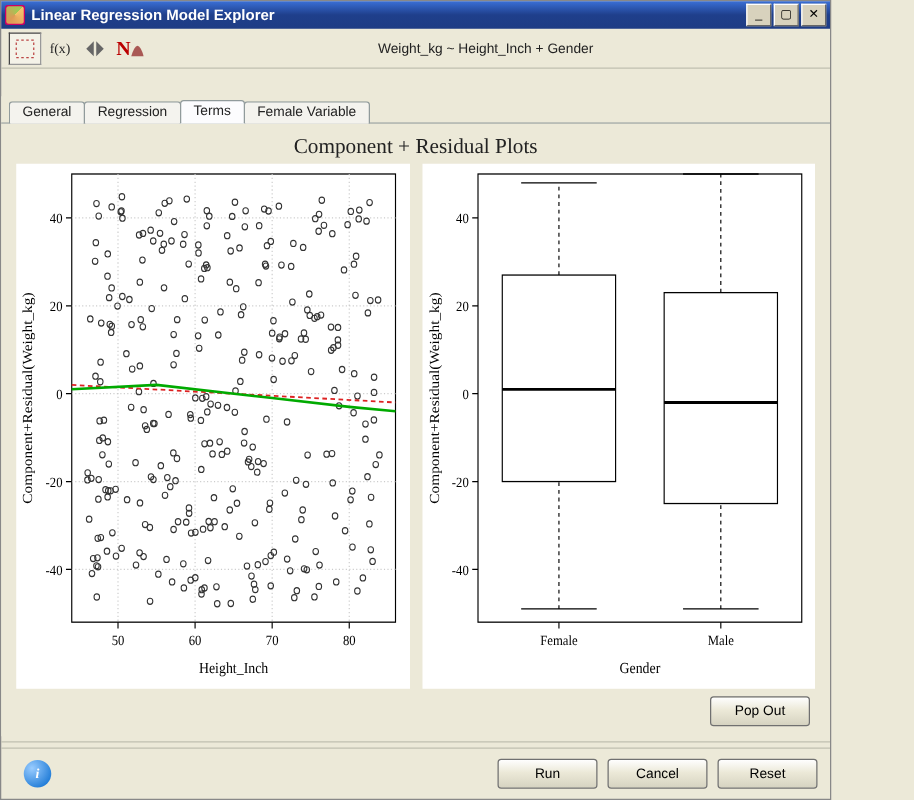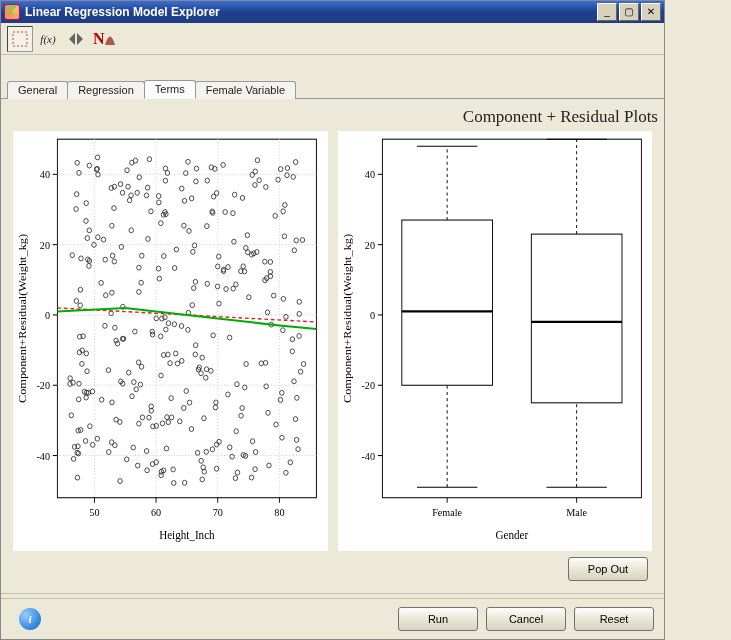--- a/index.html
+++ b/index.html
@@ -12,21 +12,21 @@
   .titlebar .controls { display:flex; gap:2px; }
   .titlebar .controls button { width:20px; height:18px; background:#d8d2bd; border:1px solid #fff; border-right-color:#666; border-bottom-color:#666; font-family:inherit; font-size:10px; line-height:1; padding:0; cursor:pointer; display:flex; align-items:center; justify-content:center;}
   .toolbar { height:32px; display:flex; align-items:center; padding:2px 6px; border-bottom:1px solid #c0c0b0; }
   .tbtn { width:26px; height:26px; margin-right:2px; display:flex; align-items:center; justify-content:center; border:1px solid transparent; }
   .tbtn.active { border:1px inset #999; background:#f4f2e8; }
   .formula { flex:1; text-align:center; font-size:11px; color:#222; }
   .tabs { display:flex; padding:2px 6px 0 6px; border-bottom:1px solid #919b9c; background:#ece9d8; align-items:flex-end; height:22px;margin-top:22px;}
   .tab { padding:2px 10px 3px 10px; border:1px solid #919b9c; border-bottom:none; background:#f4f3ee; margin-right:-1px; border-radius:3px 3px 0 0; font-size:11px; cursor:pointer; position:relative; top:1px;}
   .tab.active { background:#fcfcfe; border-bottom:1px solid #fcfcfe; top:1px; z-index:2;text-align:right;}
   .content { flex:1; background:#ece9d8; padding:6px; display:flex; flex-direction:column; }
-  .page-title { text-align:right; font-family:Georgia,serif; font-size:17px; margin:2px 0 4px; }
+  .page-title { text-align:center; font-family:Georgia,serif; font-size:17px; margin:2px 0 4px; }
   .plots { flex:1; display:flex; gap:10px; padding:0 6px;}
   .plot { flex:1; background:#fff; position:relative; }
   .popout-row { display:flex; justify-content:flex-end; padding:6px 10px 2px; }
   .button-row { display:flex; justify-content:flex-end; gap:8px; padding:8px 10px; border-top:1px solid #c0c0b0; align-items:center;}
   .button-row .info { width:22px; height:22px; border-radius:50%; background:radial-gradient(circle at 30% 30%, #9cf, #06c); color:#fff; display:flex; align-items:center; justify-content:center; font-weight:bold; font-style:italic; margin-right:auto; margin-left:8px; font-family:Georgia,serif;}
   button.win { min-width:80px; height:24px; background:linear-gradient(#fefefe,#ece9d8 45%,#d6d3c1); border:1px solid #707070; border-radius:3px; font-size:11px; cursor:pointer; padding:0 14px;}
   svg text { font-family: Georgia, serif; }
   hr.sep { border:none; border-top:1px solid #c0c0b0; margin:4px 0;}
 </style>
 </head>
@@ -43,32 +43,33 @@
       <button>✕</button>
     </div>
   </div>
 
   <div class="toolbar">
     <div class="tbtn active">
       <svg width="18" height="18">
           <rect x="2" y="2" width="14" height="14" fill="none" stroke="#b44" stroke-dasharray="2 2"></rect>
         </svg>
     </div>
-    <div class="tbtn" style="font-style:italic;font-family:Georgia,serif;">f(x)</div>
+    <div class="tbtn" style="font-family:Georgia,serif;">f(x)</div>
     <div class="tbtn">
       <svg width="18" height="18">
           <path d="M2 9 L8 3 L8 15 Z M16 9 L10 3 L10 15 Z" fill="#666"></path>
         </svg>
     </div>
     <div class="tbtn">
       <svg width="22" height="18">
         <text x="0" y="14" font-size="16" fill="#b00" font-weight="bold">N</text>
         <path d="M12 15 Q17 -2 22 15" fill="#933" opacity="0.8"></path>
       </svg>
     </div>
+    <div class="formula">Weight_kg ~ Height_Inch + Gender</div>
   </div>
 
   <div class="tabs">
     <div class="tab">General</div>
     <div class="tab">Regression</div>
     <div class="tab active">Terms</div>
     <div class="tab">Female Variable</div>
   </div>
 
   <div class="content">

